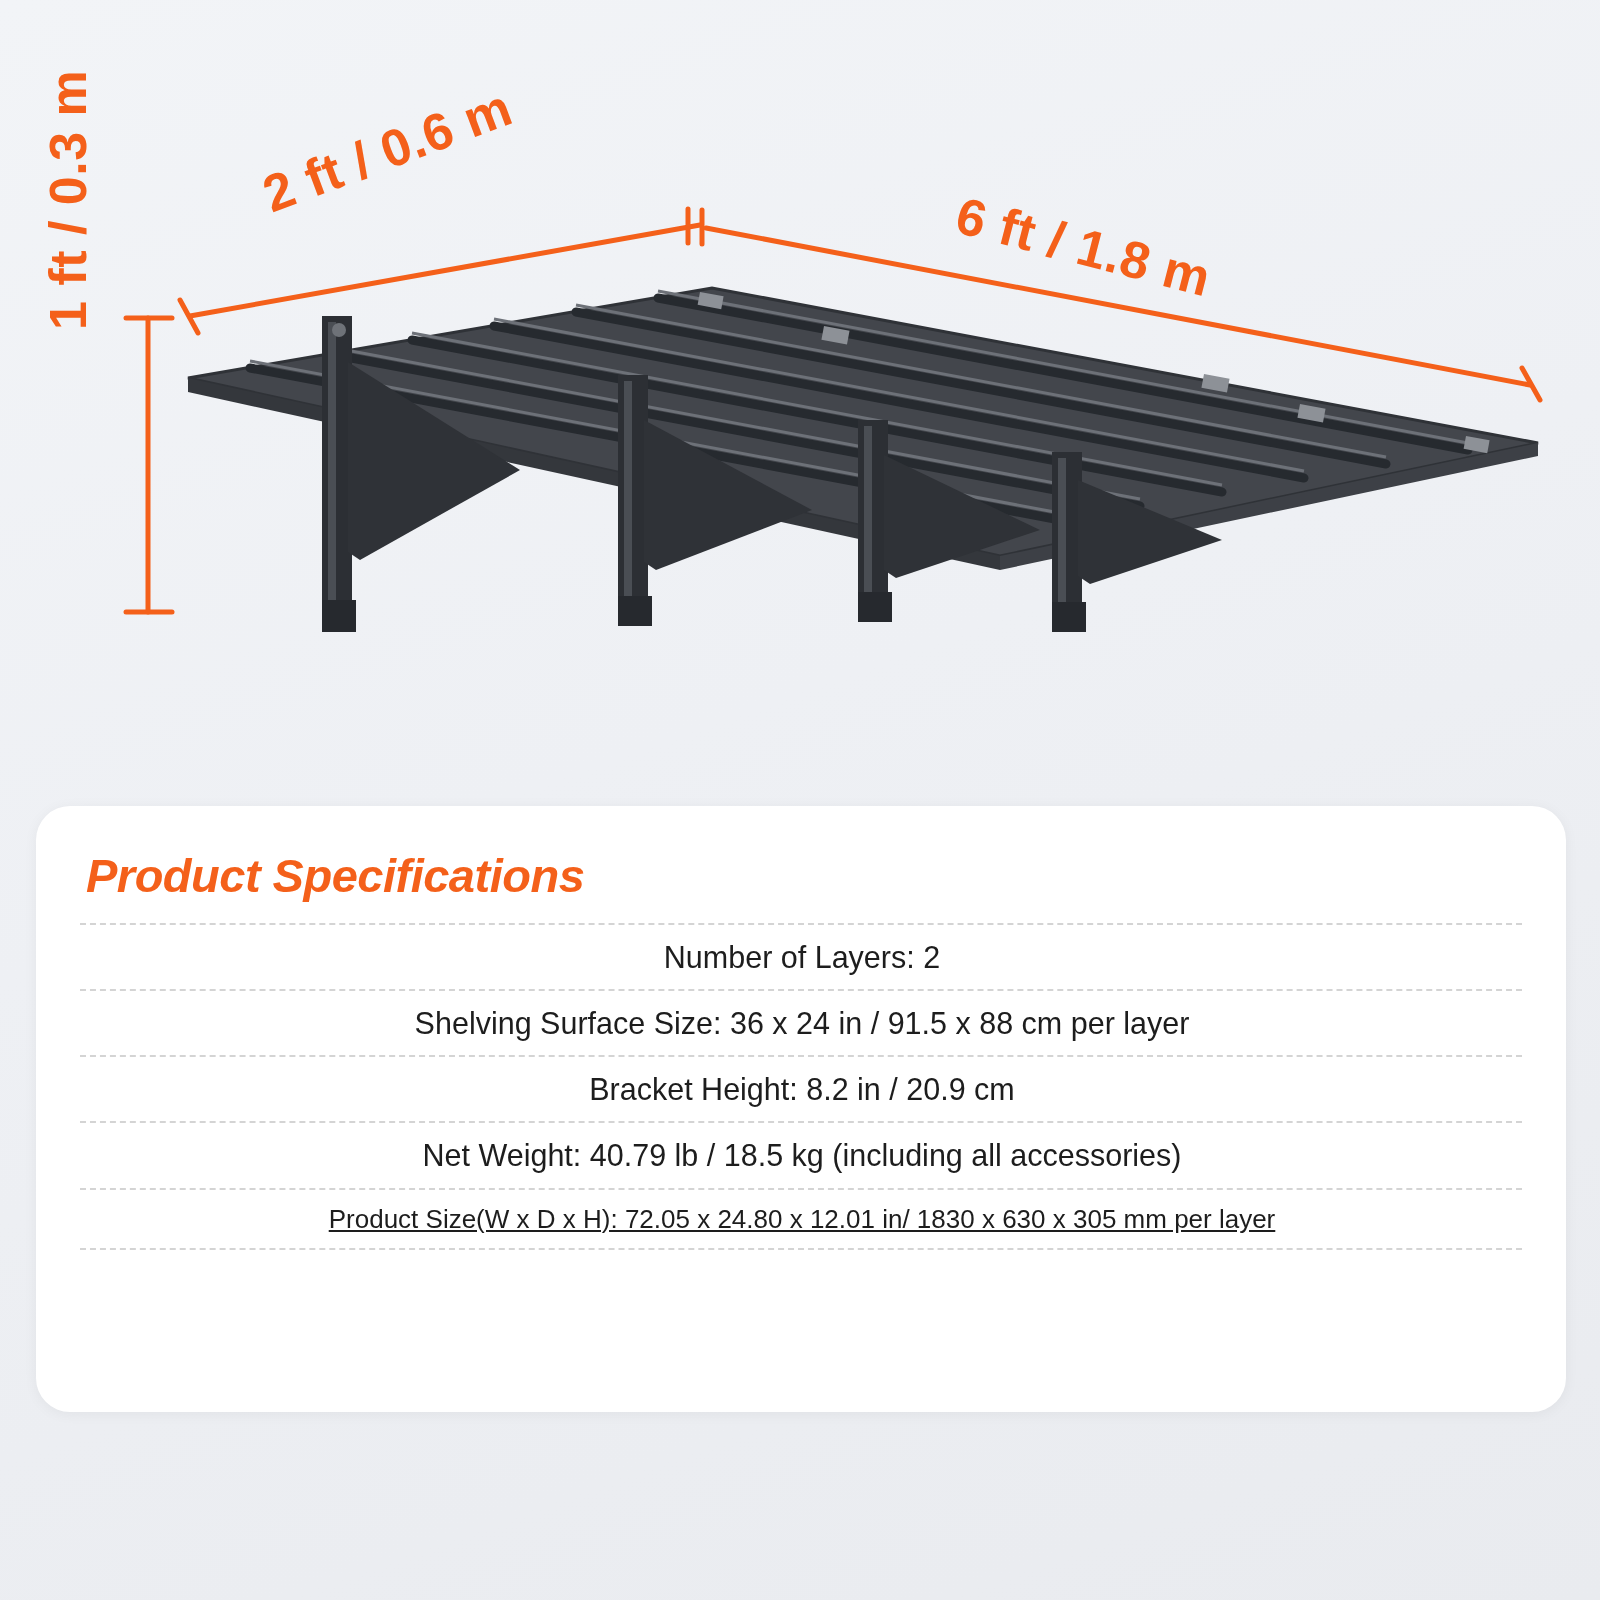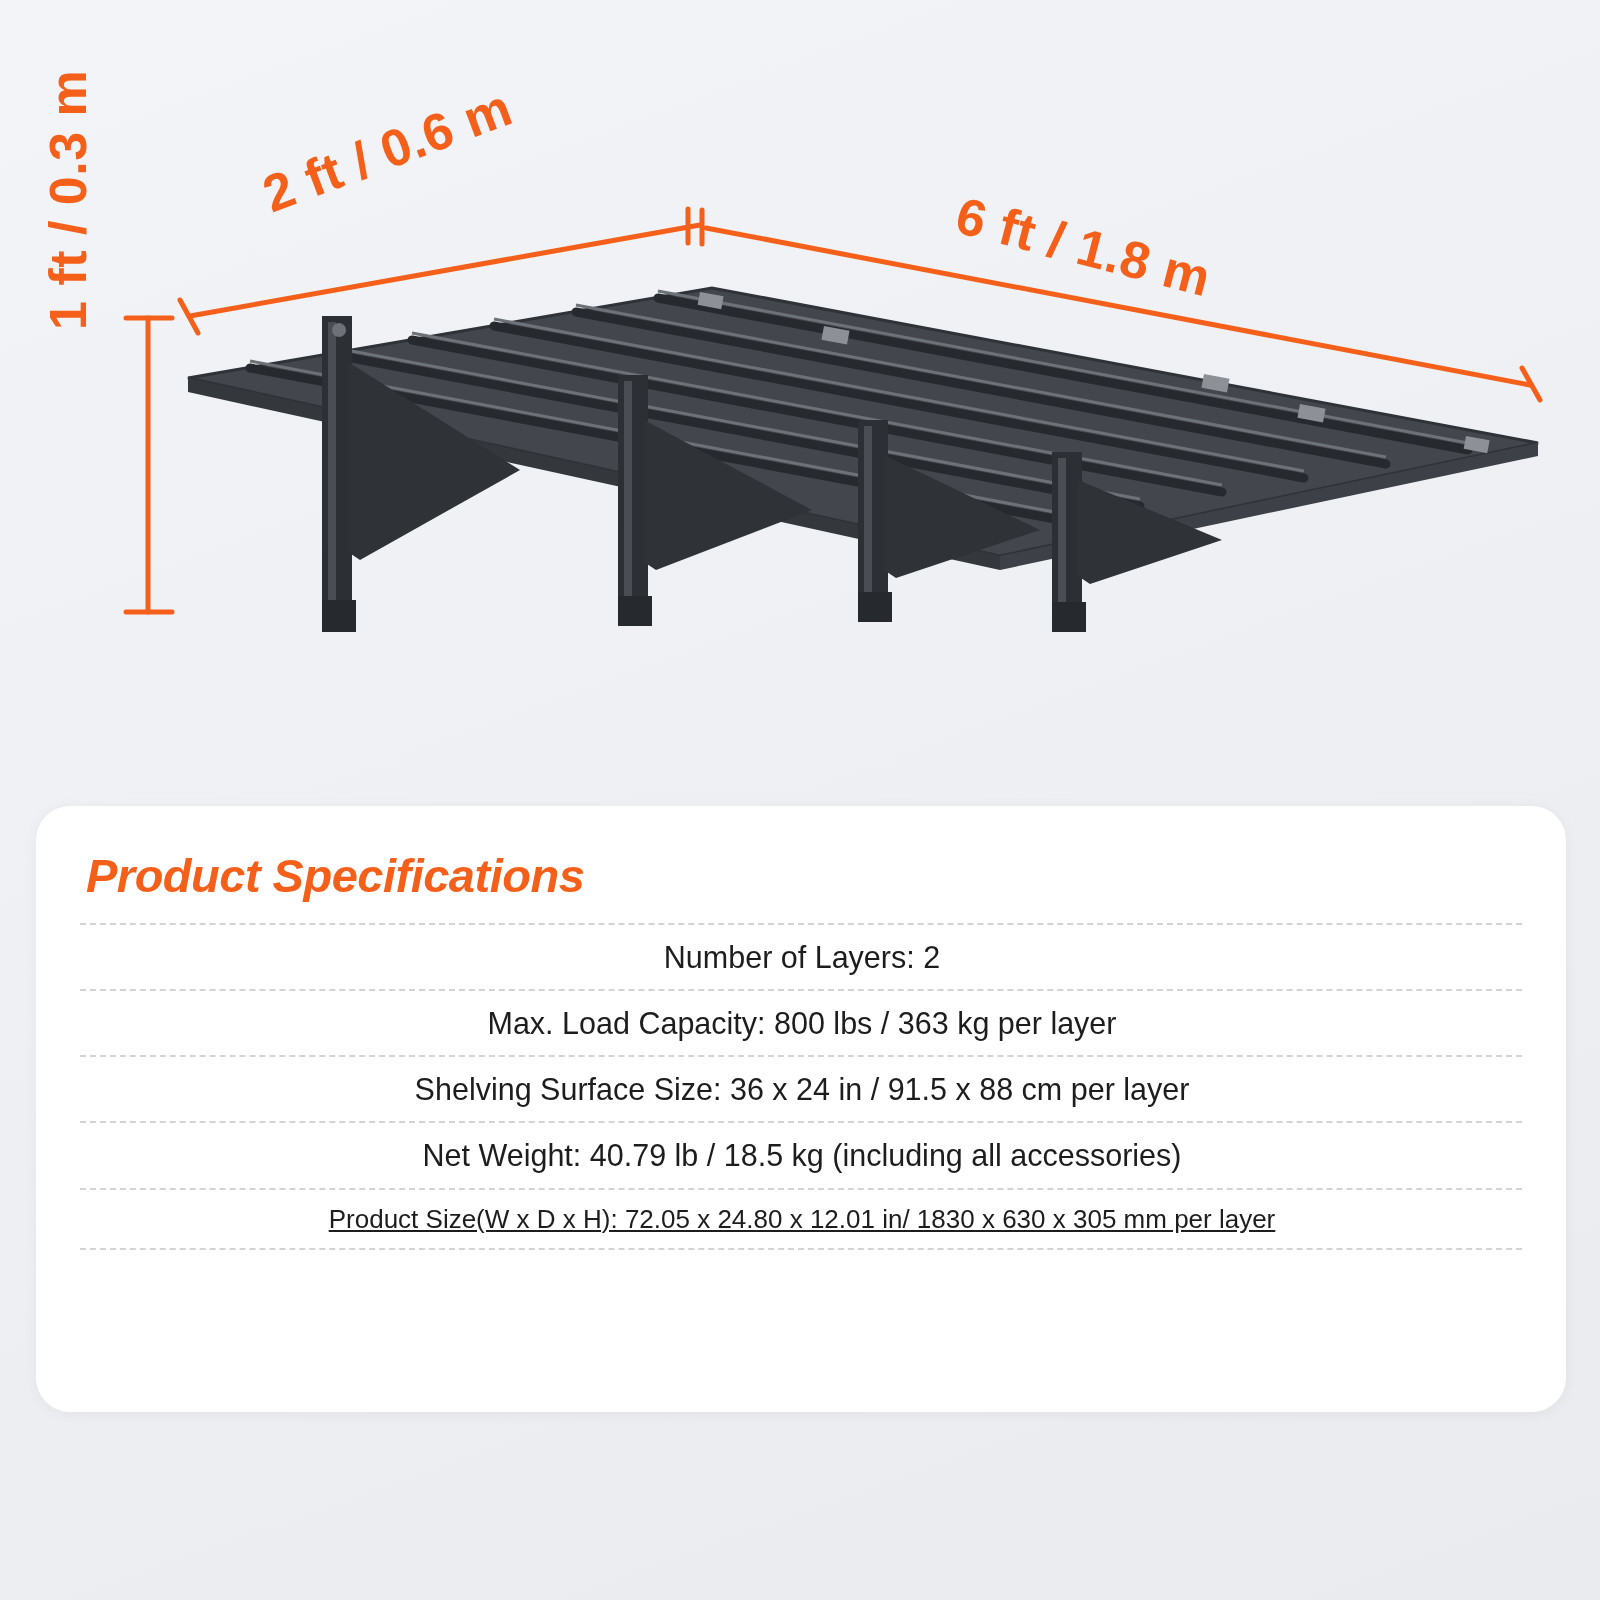--- a/index.html
+++ b/index.html
@@ -181,20 +181,20 @@
     <div class="dim-label" id="label-width">6 ft / 1.8 m</div>
 
     <div class="dim-label" id="label-height">1 ft / 0.3 m</div>
   </div>
 
   <div id="spec-card">
     <div id="spec-title">Product Specifications</div>
 
     <ul class="spec-list">
       <li class="spec-row">Number of Layers: 2</li>
-      <li class="spec-row">Max. Load Capacity: 800 lbs / 363 kg per layer</li>
       <li class="spec-row">Shelving Surface Size: 36 x 24 in / 91.5 x 88 cm  per layer</li>
+      <li class="spec-row">Bracket Height: 8.2 in / 20.9 cm</li>
       <li class="spec-row">Net Weight: 40.79 lb / 18.5 kg (including all accessories)</li>
       <li class="spec-row">Product Size(W x D x H): 72.05 x 24.80 x 12.01 in/ 1830 x 630 x 305 mm per layer</li>
     </ul>
   </div>
 
 </div>
 
 </body></html>

